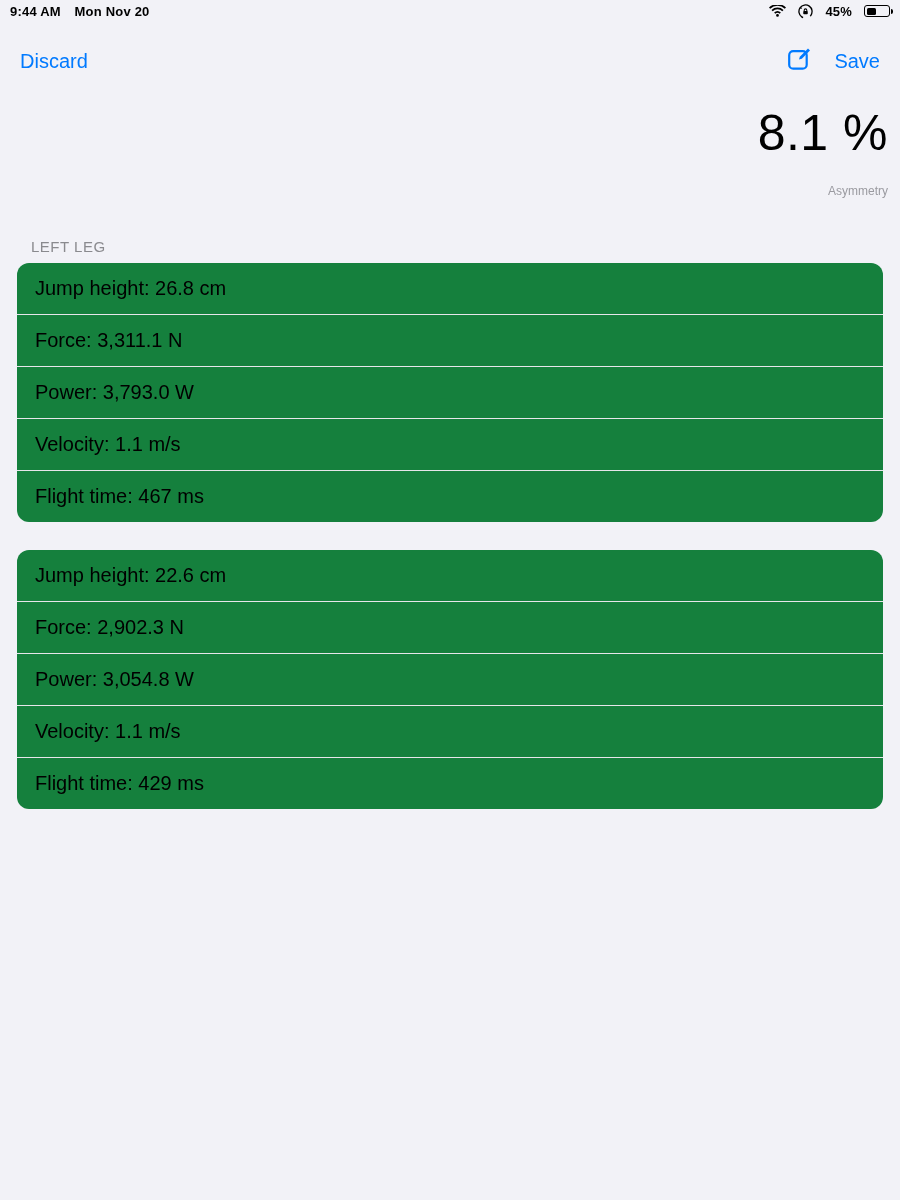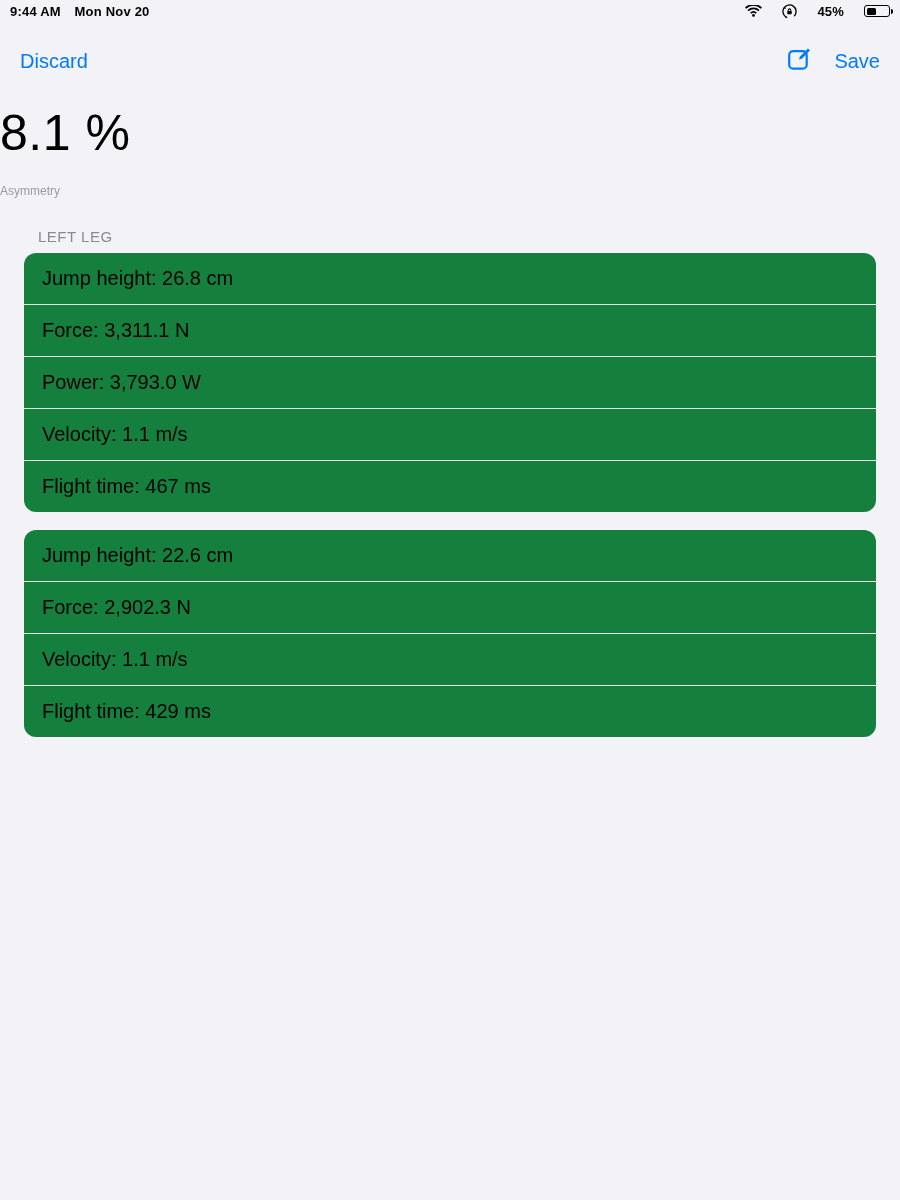--- a/index.html
+++ b/index.html
@@ -17,21 +17,21 @@
     justify-content: space-between;
     align-items: center;
     height: 22px;
     padding: 0 10px;
     font-size: 13px;
     font-weight: 600;
     letter-spacing: 0.2px;
     text-align: right;
   }
   .status-left span { margin-right: 10px; }
-  .status-right { display: flex; align-items: center; gap: 20px; }
+  .status-right { display: flex; align-items: center; gap: 12px; }
   .status-right svg { display: block; }
   .battery-pct { font-weight: 600; }
   .battery {
     position: relative;
     width: 26px;
     height: 12px;
     border: 1.3px solid #000;
     border-radius: 3px;
   }
   .battery::after {
@@ -60,35 +60,35 @@
   .nav-btn {
     color: #007aff;
     font-size: 20px;
     font-weight: 400;
     background: none;
     border: none;
     cursor: pointer;
   }
   
   .headline {
-    text-align: left;
-    padding: 28px 0 12px;
+    text-align: right;
+    padding: 28px 12px 12px;
   }
   .headline .big {
     font-size: 50px;
     font-weight: 400;
     letter-spacing: 0.5px;
   }
   .headline .sub {
     margin-top: 22px;
     font-size: 12px;
     color: #9a9aa0;
   }
   
-  .section { padding: 0 24px; margin-top: 18px; }
+  .section { padding: 0 17px; margin-top: 28px; }
   .section-header {
     font-size: 15px;
     color: #8a8a8e;
     letter-spacing: 0.5px;
     padding: 0 14px 8px;
   }
   .card {
     background: #15803d;
     border-radius: 12px;
     overflow: hidden;
@@ -159,16 +159,17 @@
     <div class="row">Power: 3,793.0 W</div>
     <div class="row">Velocity: 1.1 m/s</div>
     <div class="row">Flight time: 467 ms</div>
   </div>
 </div>
 
 <div class="section">
   <div class="card">
     <div class="row">Jump height: 22.6 cm</div>
     <div class="row">Force: 2,902.3 N</div>
+    <div class="row">Power: 3,054.8 W</div>
     <div class="row">Velocity: 1.1 m/s</div>
     <div class="row">Flight time: 429 ms</div>
   </div>
 </div>
 
 </body></html>

